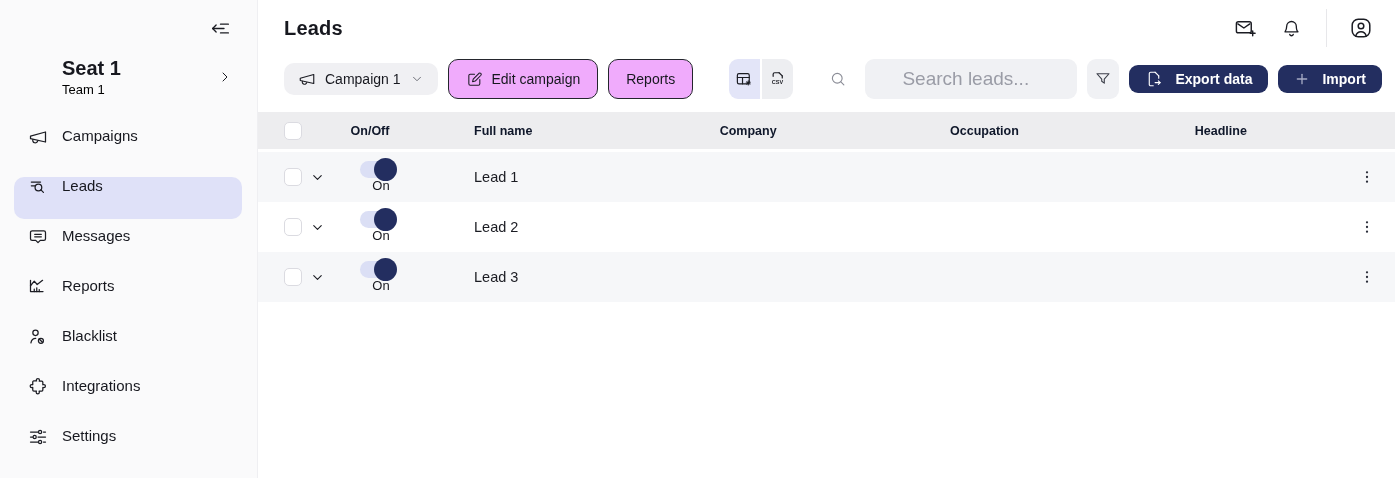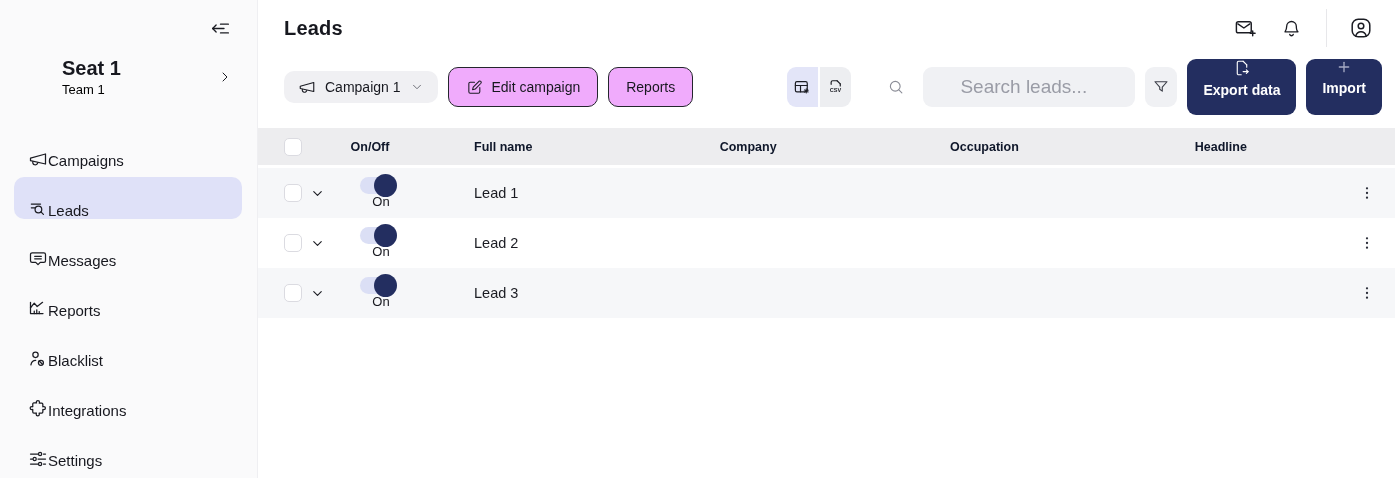--- a/index.html
+++ b/index.html
@@ -22,21 +22,21 @@
   .collapse-btn { background:none; border:none; cursor:pointer; padding:2px; }
   .seat-row {
     margin-top:14px; height:44px; padding:0 24px 0 62px;
     display:flex; align-items:center; justify-content:space-between; cursor:pointer;
   }
   .seat-title { font-size:20px; font-weight:700; color:#17181f; }
   .seat-sub { font-size:13px; color:#000000; margin-top:2px; }
   .nav { margin-top:28px; }
   .nav-item {
     height:42px; margin:0 15px 8px 14px; border-radius:10px;
-    display:flex; align-items:flex-end; padding-left:14px; cursor:pointer;
+    display:flex; align-items:flex-start; padding-left:14px; gap:14px; cursor:pointer;
   }
   .nav-item.active { background:#dfe1f8; }
   .nav-label { font-size:15px; font-weight:500; color:#17181f; }
 
   
   .main { flex:1; display:flex; flex-direction:column; background:#ffffff; min-width:0; }
 
   .topbar { height:56px; display:flex; align-items:center; padding:0 16px 0 26px; }
   .page-title { font-size:20px; font-weight:700; letter-spacing:.2px; }
   .topbar-right { margin-left:auto; display:flex; align-items:center; }
@@ -67,23 +67,23 @@
     width:212px; height:40px; border:none; border-radius:9px; background:#f0f1f4;
     padding:0 12px 0 37px; font-family:inherit; font-size:19px; color:#17181f; outline:none;margin-left:48px;
   }
   .search-input::placeholder { color:#9a9ca6; }
   .search-icon { position:absolute; left:12px; top:11px; }
   .filter-btn {
     width:32px; height:40px; border:none; border-radius:9px; background:#f0f1f4;
     display:flex; align-items:center; justify-content:center; cursor:pointer;
   }
   .btn-navy {
-    height:56px; background:#232e60; border:none; border-radius:9px;
-    display:flex; align-items:center; gap:5px; padding:0 16px; cursor:pointer;
-    font-family:inherit; font-size:14px; font-weight:600; color:#ffffff;flex-direction:column;
+    height:28px; background:#232e60; border:none; border-radius:9px;
+    display:flex; align-items:center; gap:12px; padding:0 16px; cursor:pointer;
+    font-family:inherit; font-size:14px; font-weight:600; color:#ffffff;
   }
   .btn-navy .ic { stroke:#ffffff; }
   .btn-navy .ic.plus { stroke:#a6abc4; stroke-width:2; }
 
   
   .grid-row {
     display:grid;
     grid-template-columns:46px 26px 80px 220px 1fr 1fr 1fr 56px;
     align-items:center;
   }

